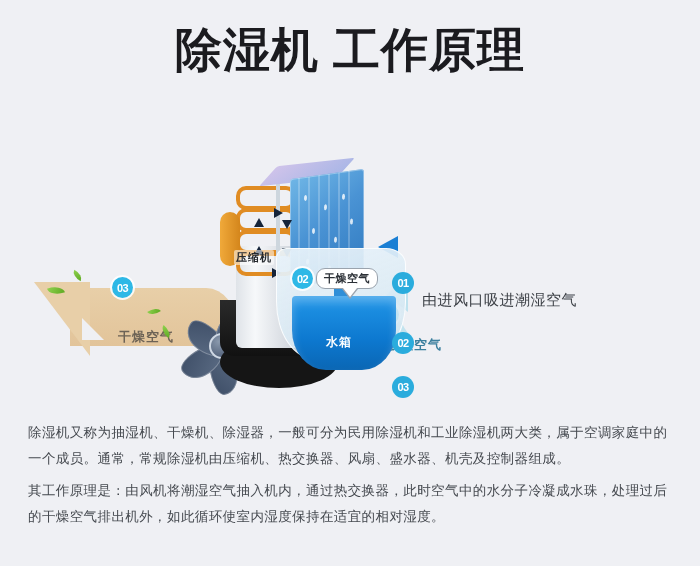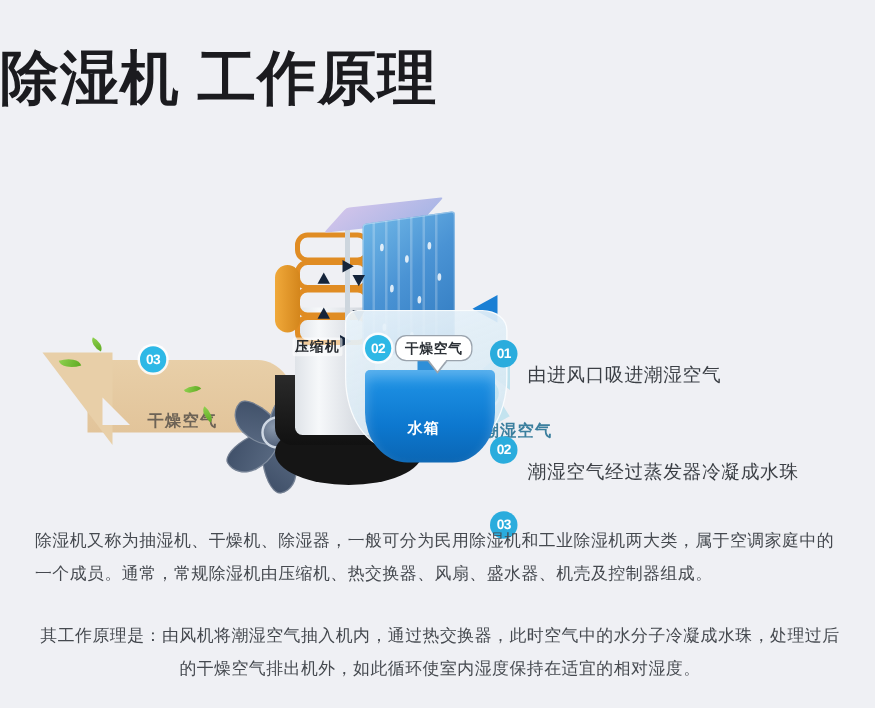--- a/index.html
+++ b/index.html
@@ -6,22 +6,22 @@
   body{
     width:700px;height:566px;
     background:#eff0f4;
     font-family:"Liberation Sans","DejaVu Sans",sans-serif;
     overflow:hidden;position:relative;
   }
   .page{position:relative;width:700px;height:566px;}
 
   
   .title{
-    position:absolute;left:0;top:32px;width:700px;
-    text-align:left;
+    position:absolute;left:0;top:20px;width:700px;
+    text-align:center;
     font-size:47px;font-weight:bold;color:#1b1b1f;
     letter-spacing:1px;line-height:60px;
     white-space:nowrap;
   }
   .title .t2{margin-left:14px;}
 
   
   .stage{position:absolute;left:0;top:120px;width:700px;height:280px;}
 
   
@@ -128,21 +128,21 @@
     position:absolute;left:78px;top:146px;width:104px;height:74px;
     background:linear-gradient(180deg,#2196e8 0%,#0d78cf 60%,#0a66b4 100%);
     border-radius:4px 4px 34px 34px/4px 4px 40px 40px;
     box-shadow:inset 0 6px 10px rgba(255,255,255,.28);
   }
   .tank-label{
     position:absolute;left:112px;top:184px;
     font-size:12px;color:#ffffff;font-weight:bold;letter-spacing:1px;
   }
   .comp-label{
-    position:absolute;left:20px;top:120px;
+    position:absolute;left:20px;top:100px;
     font-size:11px;color:#25292e;font-weight:bold;letter-spacing:1px;
     background:rgba(255,255,255,.55);padding:0 2px;border-radius:2px;
   }
 
   
   .evap{
     position:absolute;left:76px;top:24px;width:74px;height:108px;
     background:linear-gradient(145deg,#6fb6e6 0%,#4a93d4 45%,#2f79bf 100%);
     border-radius:3px;
     transform:skewY(-8deg);
@@ -243,21 +243,21 @@
     margin-right:8px;
   }
   .step-text{font-size:15px;color:#3b3f45;letter-spacing:.5px;white-space:nowrap;margin-top:36px;}
 
   
   .body-text{
     position:absolute;left:28px;width:648px;
     font-size:13.5px;color:#45494f;line-height:26px;letter-spacing:.4px;
   }
   .p1{top:420px;}
-  .p2{top:496px;text-align:center;}
+  .p2{top:478px;}
 </style>
 </head>
 <body>
 
 <div class="page">
 
   <div class="title">
     <span>除湿机</span><span class="t2">工作原理</span>
   </div>
 
@@ -341,21 +341,20 @@
     <div class="callout">干燥空气</div>
   </div>
 
   <div class="steps">
     <div class="step">
       <div class="step-badge">01</div>
       <div class="step-text">由进风口吸进潮湿空气</div>
     </div>
     <div class="step">
       <div class="step-badge">02</div>
-      <div class="step-text">潮湿空气经过蒸发器冷凝成水珠</div>
     </div>
     <div class="step">
       <div class="step-badge">03</div>
     </div>
   </div>
 
   <div class="body-text p1">除湿机又称为抽湿机、干燥机、除湿器，一般可分为民用除湿机和工业除湿机两大类，属于空调家庭中的一个成员。通常，常规除湿机由压缩机、热交换器、风扇、盛水器、机壳及控制器组成。</div>
   <div class="body-text p2">其工作原理是：由风机将潮湿空气抽入机内，通过热交换器，此时空气中的水分子冷凝成水珠，处理过后的干燥空气排出机外，如此循环使室内湿度保持在适宜的相对湿度。</div>
 
 </div>

